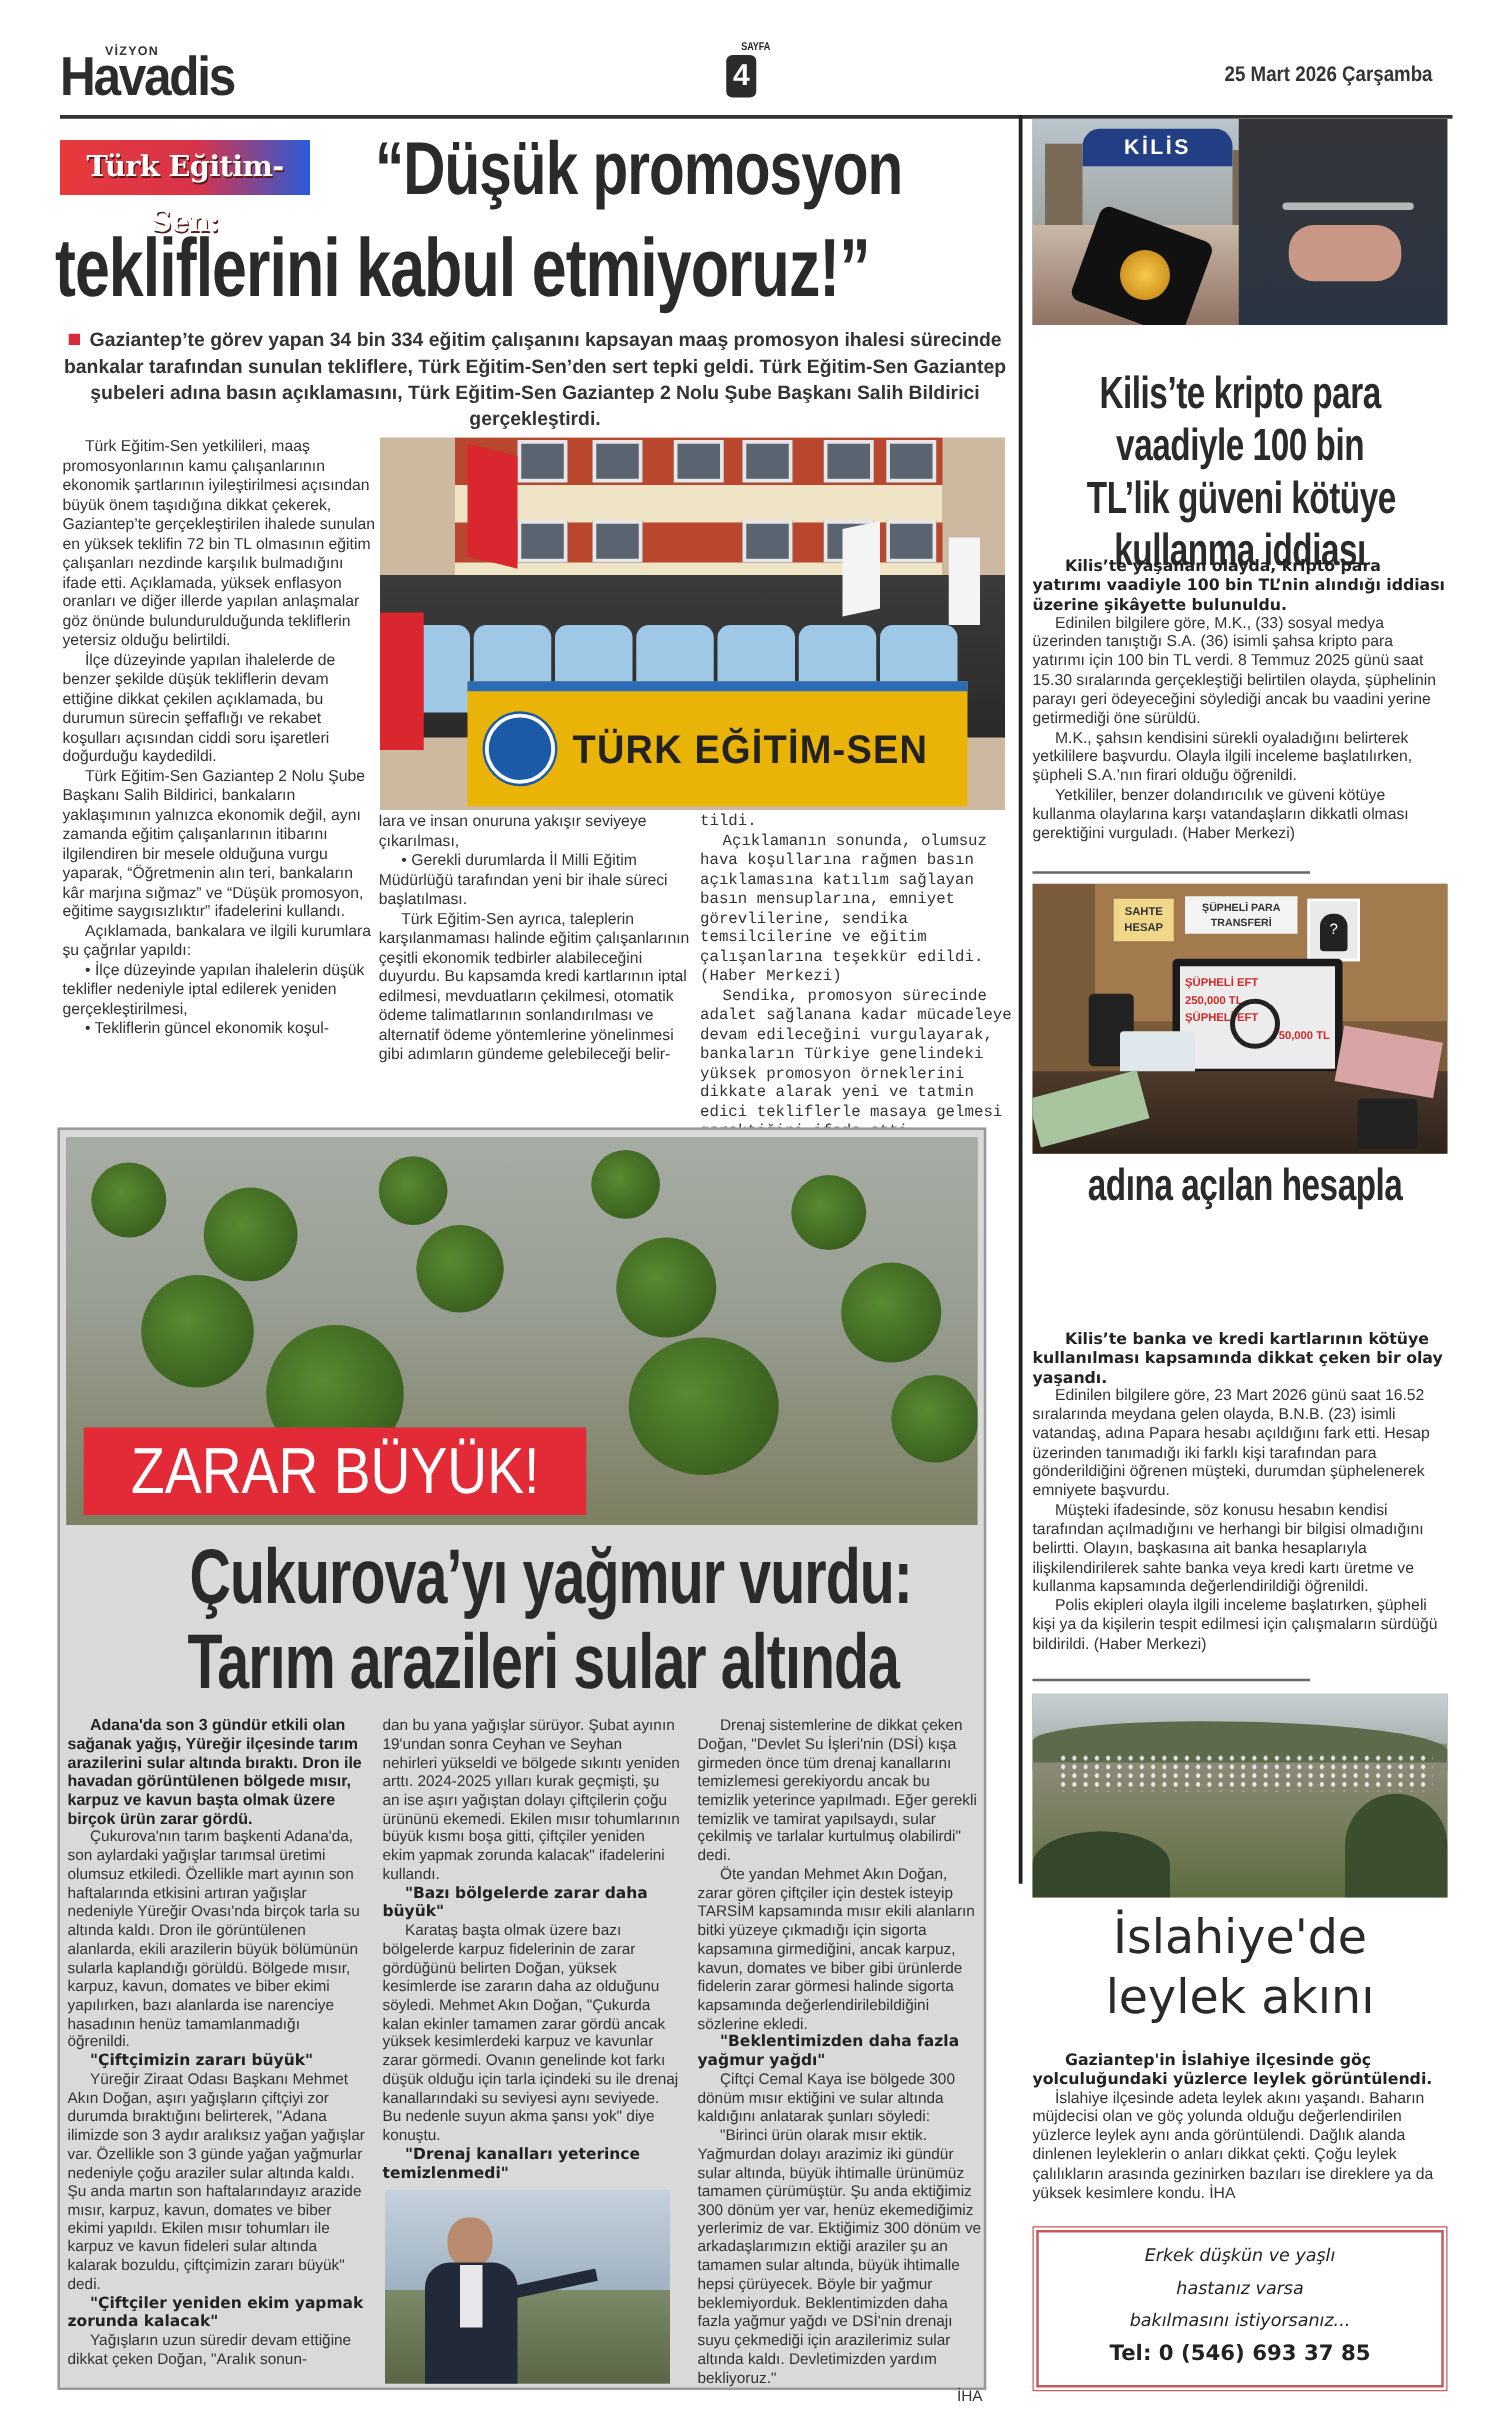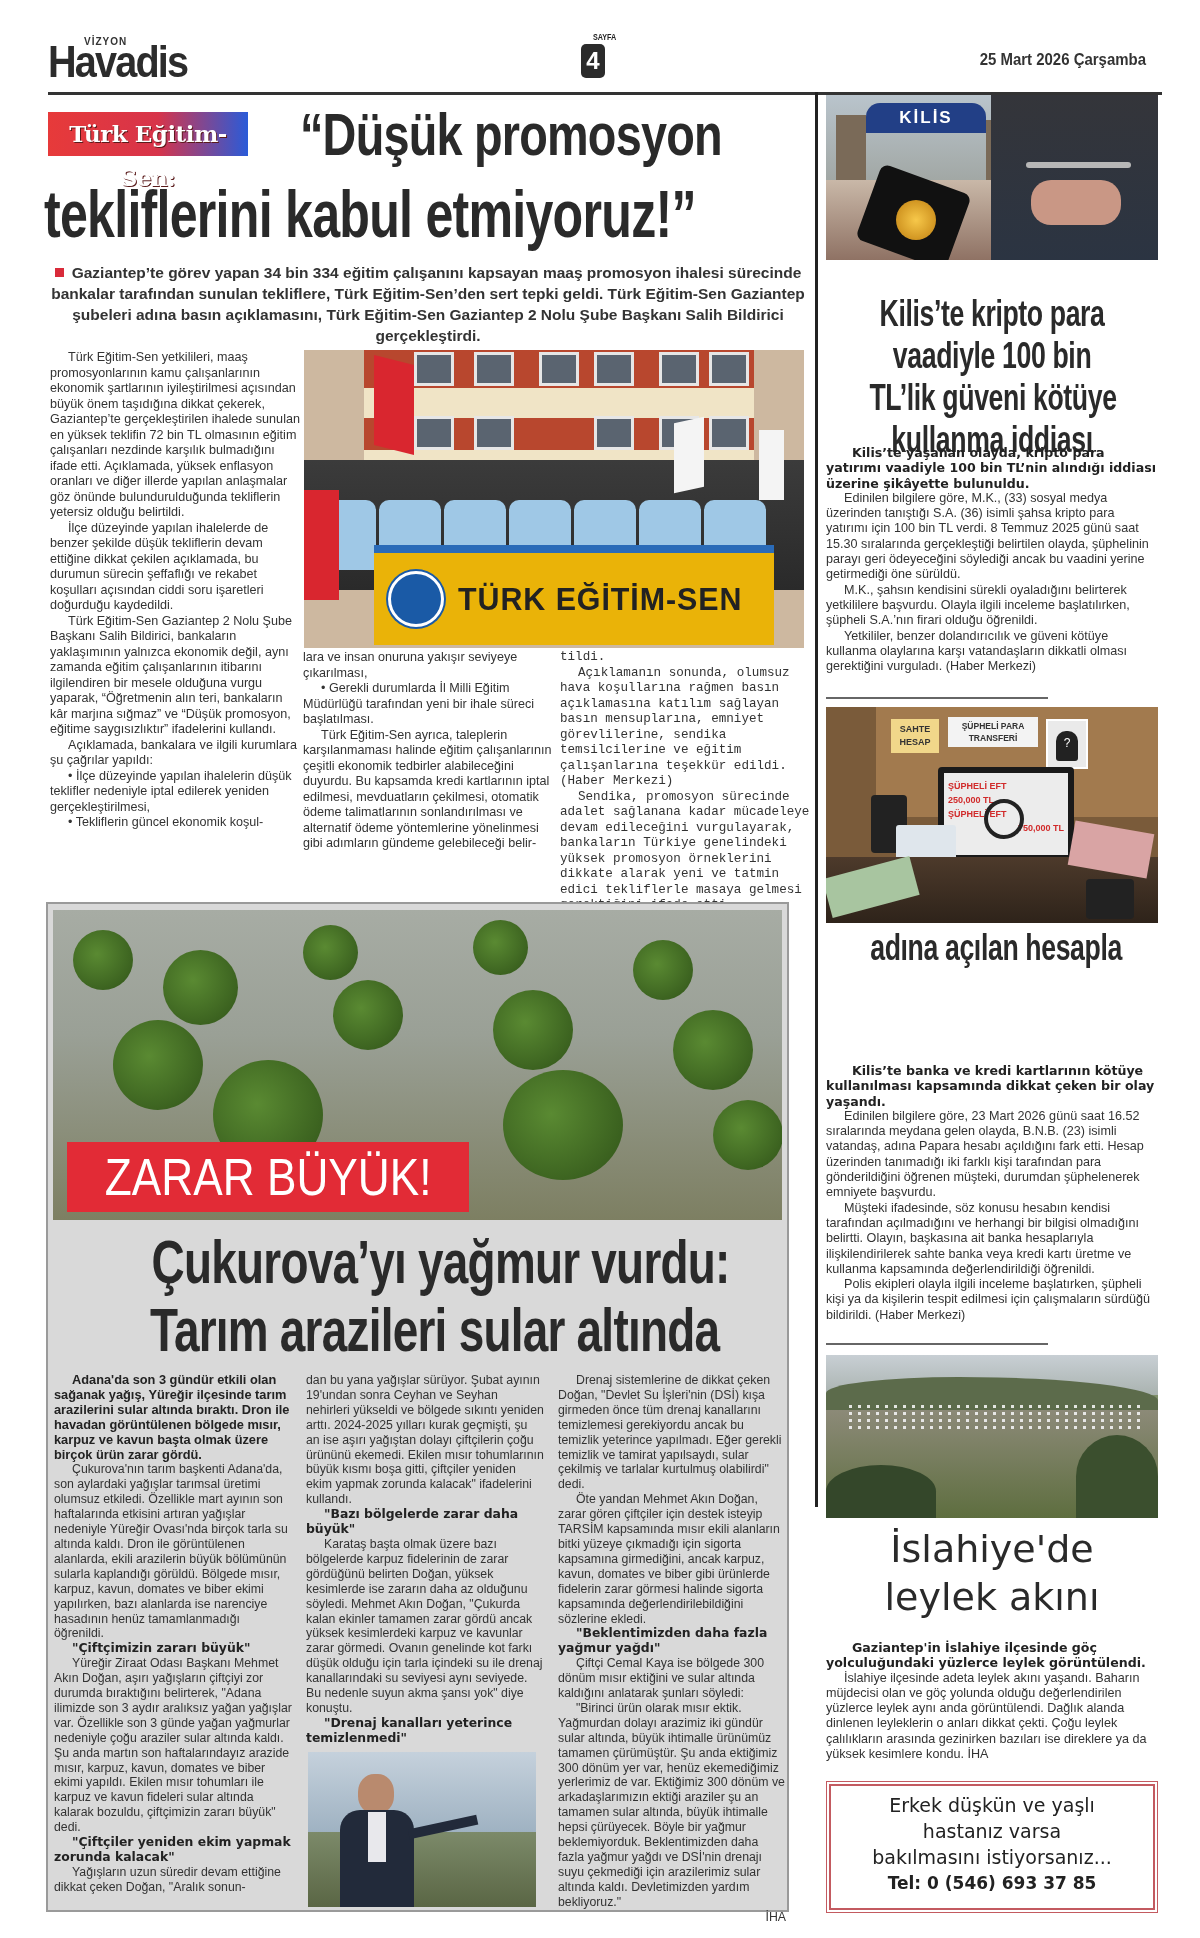--- a/index.html
+++ b/index.html
@@ -65,21 +65,21 @@
   #b-transfer { top: 1063px; }
   .r-rule { left: 826px; height: 2px; background: #666; }
   #rule-r1 { top: 697px; width: 222px; }
   #rule-r2 { top: 1343px; width: 222px; }
 
   #h-leylek { left: 826px; top: 1525px; width: 332px; text-align: center; font-family: "DejaVu Sans", sans-serif; font-size: 38px; line-height: 48px; color: #2a2a2a; }
   #b-leylek { top: 1640px; }
   #b-leylek p.lead { font-family: "DejaVu Sans", sans-serif; }
 
   #ad-box { left: 829px; top: 1784px; width: 326px; height: 126px; border: 2px solid #c35a60; outline: 1px solid #c35a60; outline-offset: 2px; text-align: center; padding-top: 6px; }
-  #ad-box .ad-line { font-family: "DejaVu Sans", sans-serif; font-size: 19px; line-height: 26px; color: #222; }
+  #ad-box .ad-line { font-family: "DejaVu Sans", sans-serif; font-size: 14px; line-height: 26px; color: #222; font-style: italic; }
   #ad-box .ad-tel { font-family: "DejaVu Sans", sans-serif; font-weight: bold; font-size: 17px; line-height: 26px; color: #222; }
 
   
   #cukurova-box { left: 46px; top: 902px; width: 743px; height: 1010px; background: #d9d9d9; border: 2px solid #9a9a9a; }
   #flood-photo { left: 53px; top: 910px; width: 729px; height: 310px; overflow: hidden; background: #8a8c72; }
   .row-tree { position: absolute; width: 60px; height: 60px; border-radius: 50%; background: radial-gradient(circle at 40% 40%, #5a8a32, #2f5218); }
   .zarar { position: absolute; left: 14px; top: 232px; width: 402px; height: 70px; background: #e22b36; color: #fff; font-size: 52px; line-height: 70px; text-align: center; letter-spacing: 0; }
   .zarar span { display: inline-block; transform: scaleX(0.85); white-space: nowrap; }
   #h-cukurova { left: 50px; top: 1228px; width: 735px; text-align: center; font-size: 62px; font-weight: bold; line-height: 68px; color: #2a2a2a; }
   #h-cukurova div { display: block; }

